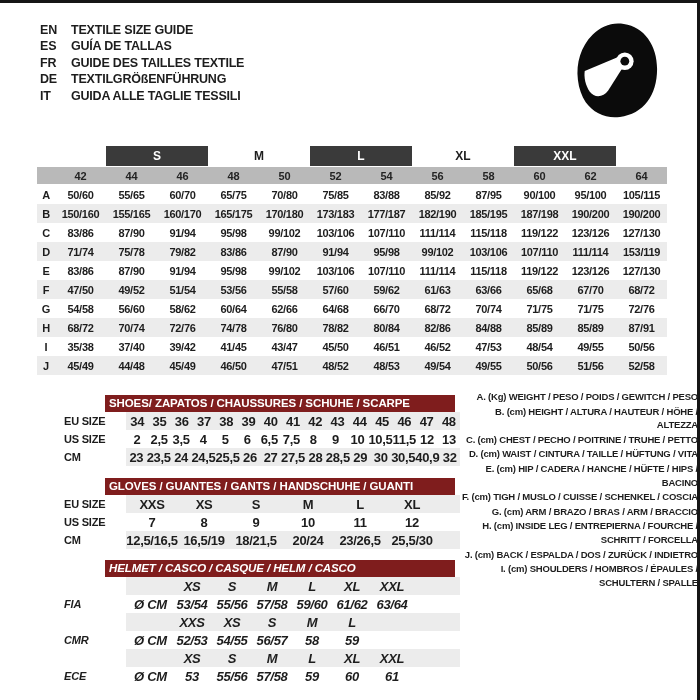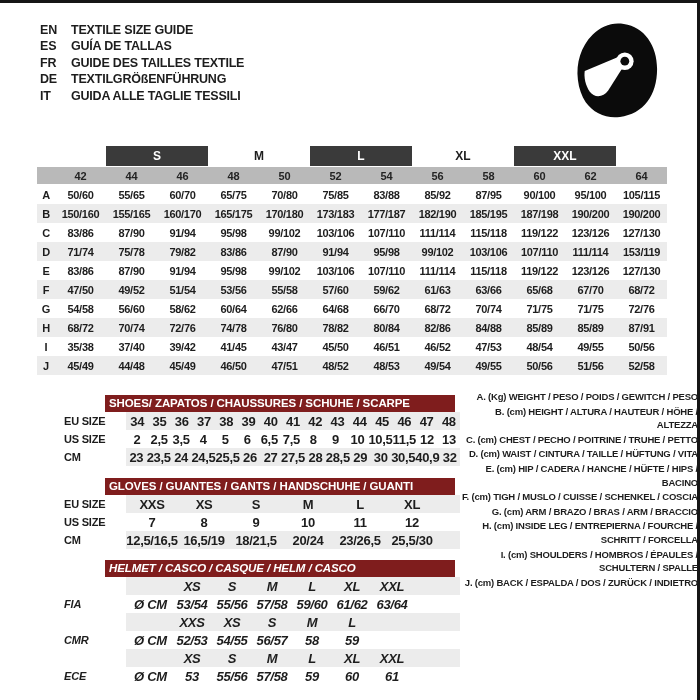--- a/index.html
+++ b/index.html
@@ -446,15 +446,15 @@
 
 <div class="legend">
     <div class="legend-item">A. (Kg) WEIGHT / PESO / POIDS / GEWITCH / PESO</div>
     <div class="legend-item">B. (cm) HEIGHT / ALTURA / HAUTEUR / HÖHE / ALTEZZA</div>
     <div class="legend-item">C. (cm) CHEST / PECHO / POITRINE / TRUHE / PETTO</div>
     <div class="legend-item">D. (cm) WAIST / CINTURA / TAILLE / HÜFTUNG / VITA</div>
     <div class="legend-item">E. (cm) HIP / CADERA / HANCHE / HÜFTE / HIPS / BACINO</div>
     <div class="legend-item">F. (cm) TIGH / MUSLO / CUISSE / SCHENKEL / COSCIA</div>
     <div class="legend-item">G. (cm) ARM / BRAZO / BRAS / ARM / BRACCIO</div>
     <div class="legend-item">H. (cm) INSIDE LEG / ENTREPIERNA / FOURCHE / SCHRITT / FORCELLA</div>
+    <div class="legend-item">J. (cm) BACK / ESPALDA / DOS / ZURÜCK / INDIETRO</div>
     <div class="legend-item">I. (cm) SHOULDERS / HOMBROS / ÉPAULES / SCHULTERN / SPALLE</div>
-    <div class="legend-item">J. (cm) BACK / ESPALDA / DOS / ZURÜCK / INDIETRO</div>
   </div>
 
 </body></html>

